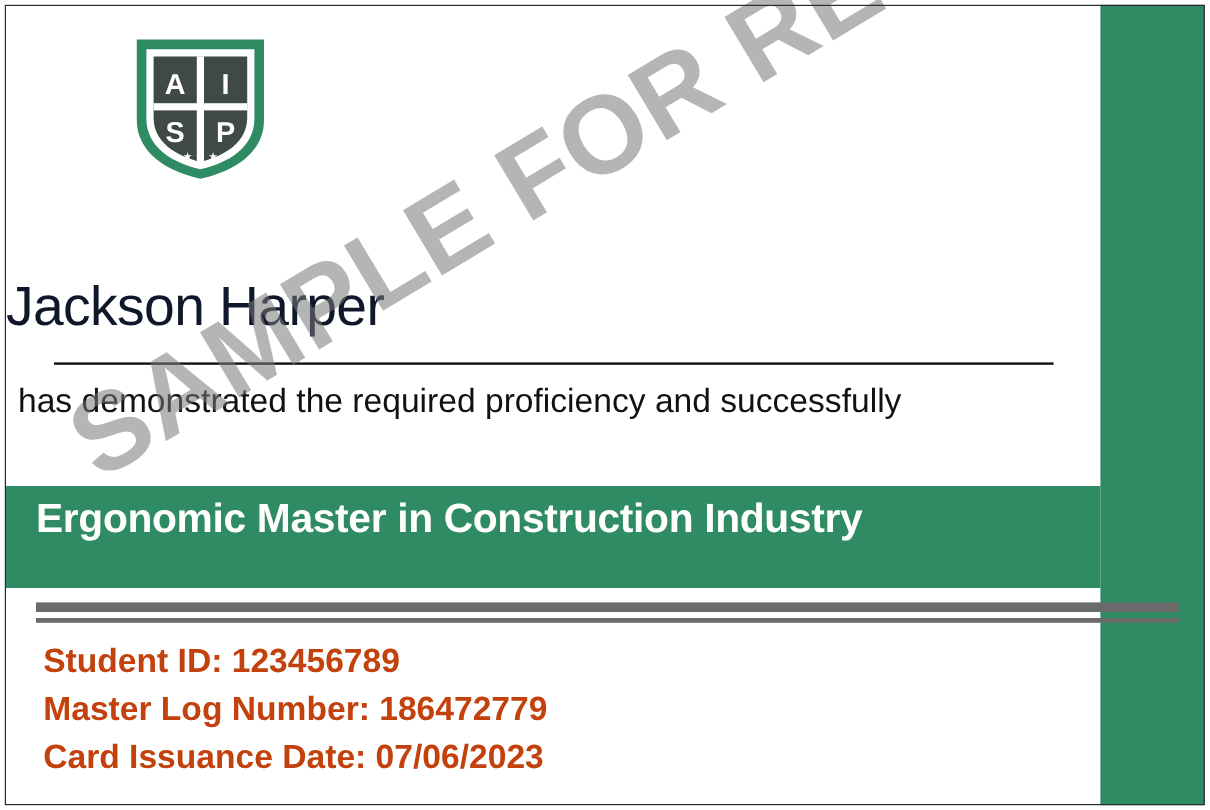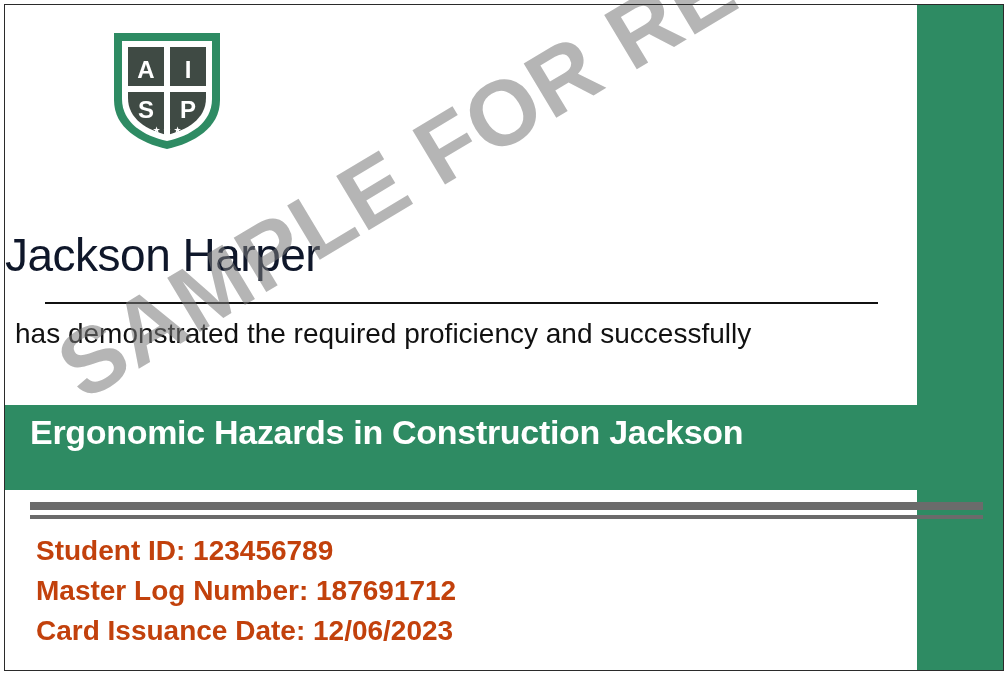--- a/index.html
+++ b/index.html
@@ -230,26 +230,26 @@
     </svg>
   </div>
 
   <div class="recipient">Jackson Harper</div>
   <div class="name-rule"></div>
 
   <div class="statement">
     <div>has demonstrated the required proficiency and successfully</div>
   </div>
 
-  <div class="course-title">Ergonomic Hazards in Construction Jackson</div>
+  <div class="course-title">Ergonomic Master in Construction Industry</div>
 
   <div class="details">
     <div class="detail-line">Student ID: 123456789</div>
-    <div class="detail-line">Master Log Number: 187691712</div>
-    <div class="detail-line">Card Issuance Date: 12/06/2023</div>
+    <div class="detail-line">Master Log Number: 186472779</div>
+    <div class="detail-line">Card Issuance Date: 07/06/2023</div>
   </div>
 
   <div class="watermark">
     <span>SAMPLE FOR REVIEW</span>
   </div>
 
   <div class="card-border"></div>
 </div>
 
 </body></html>

